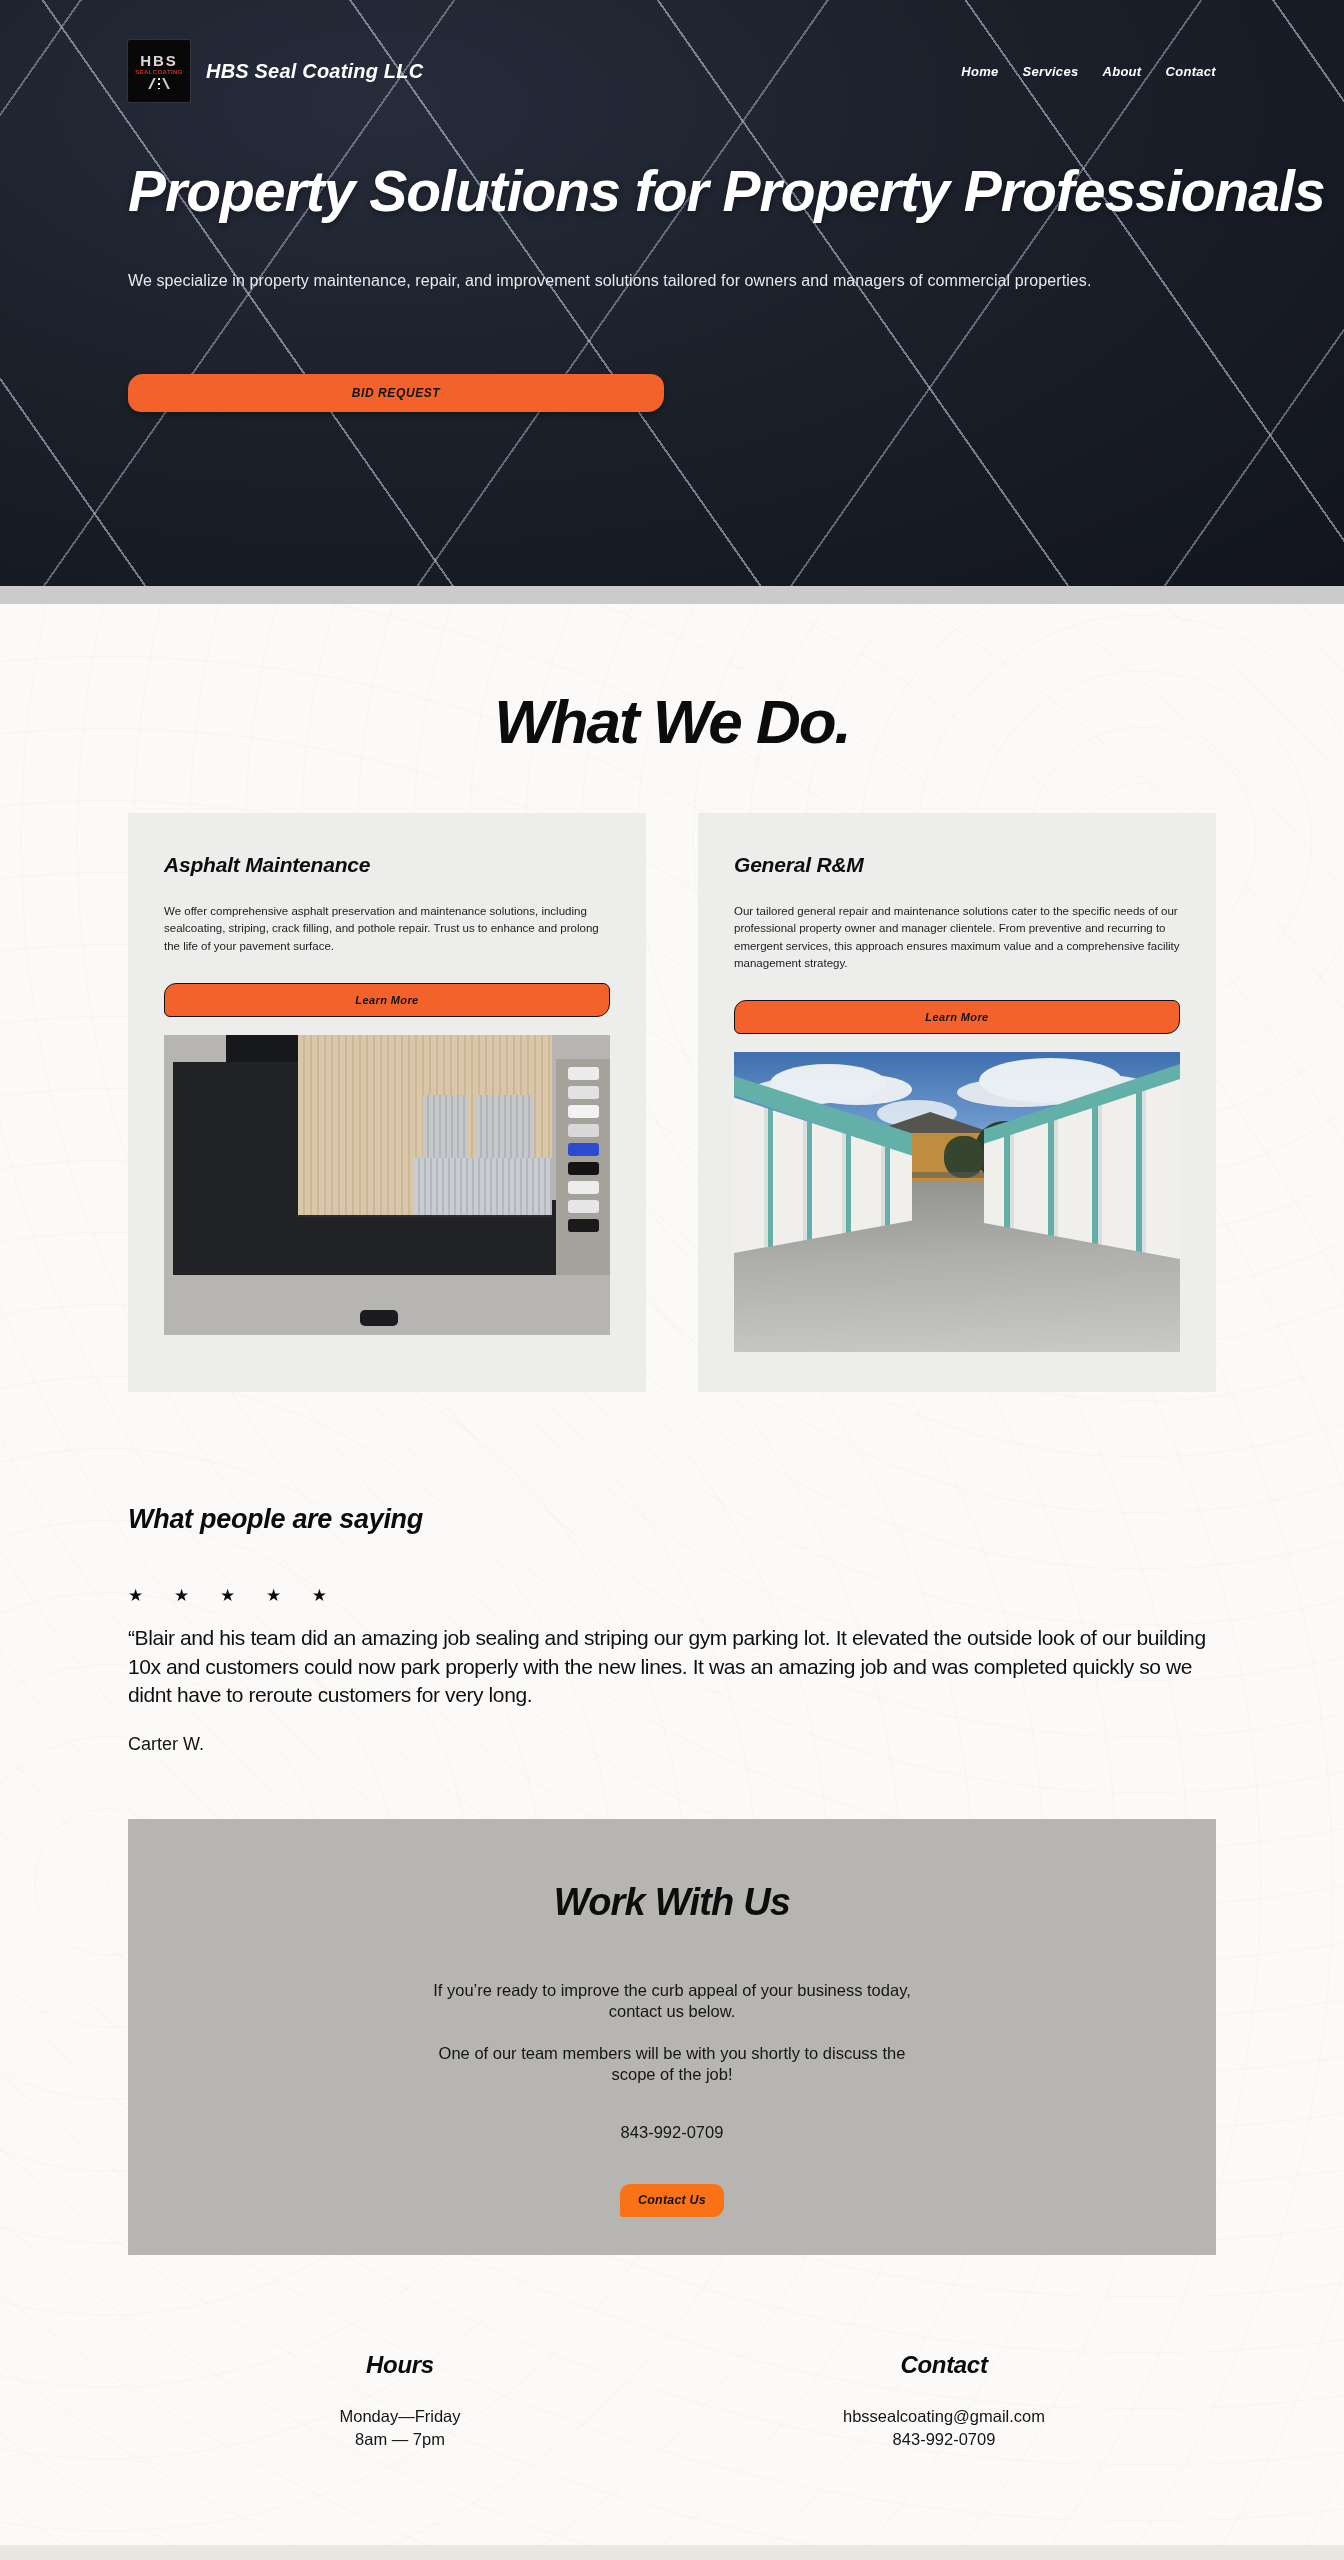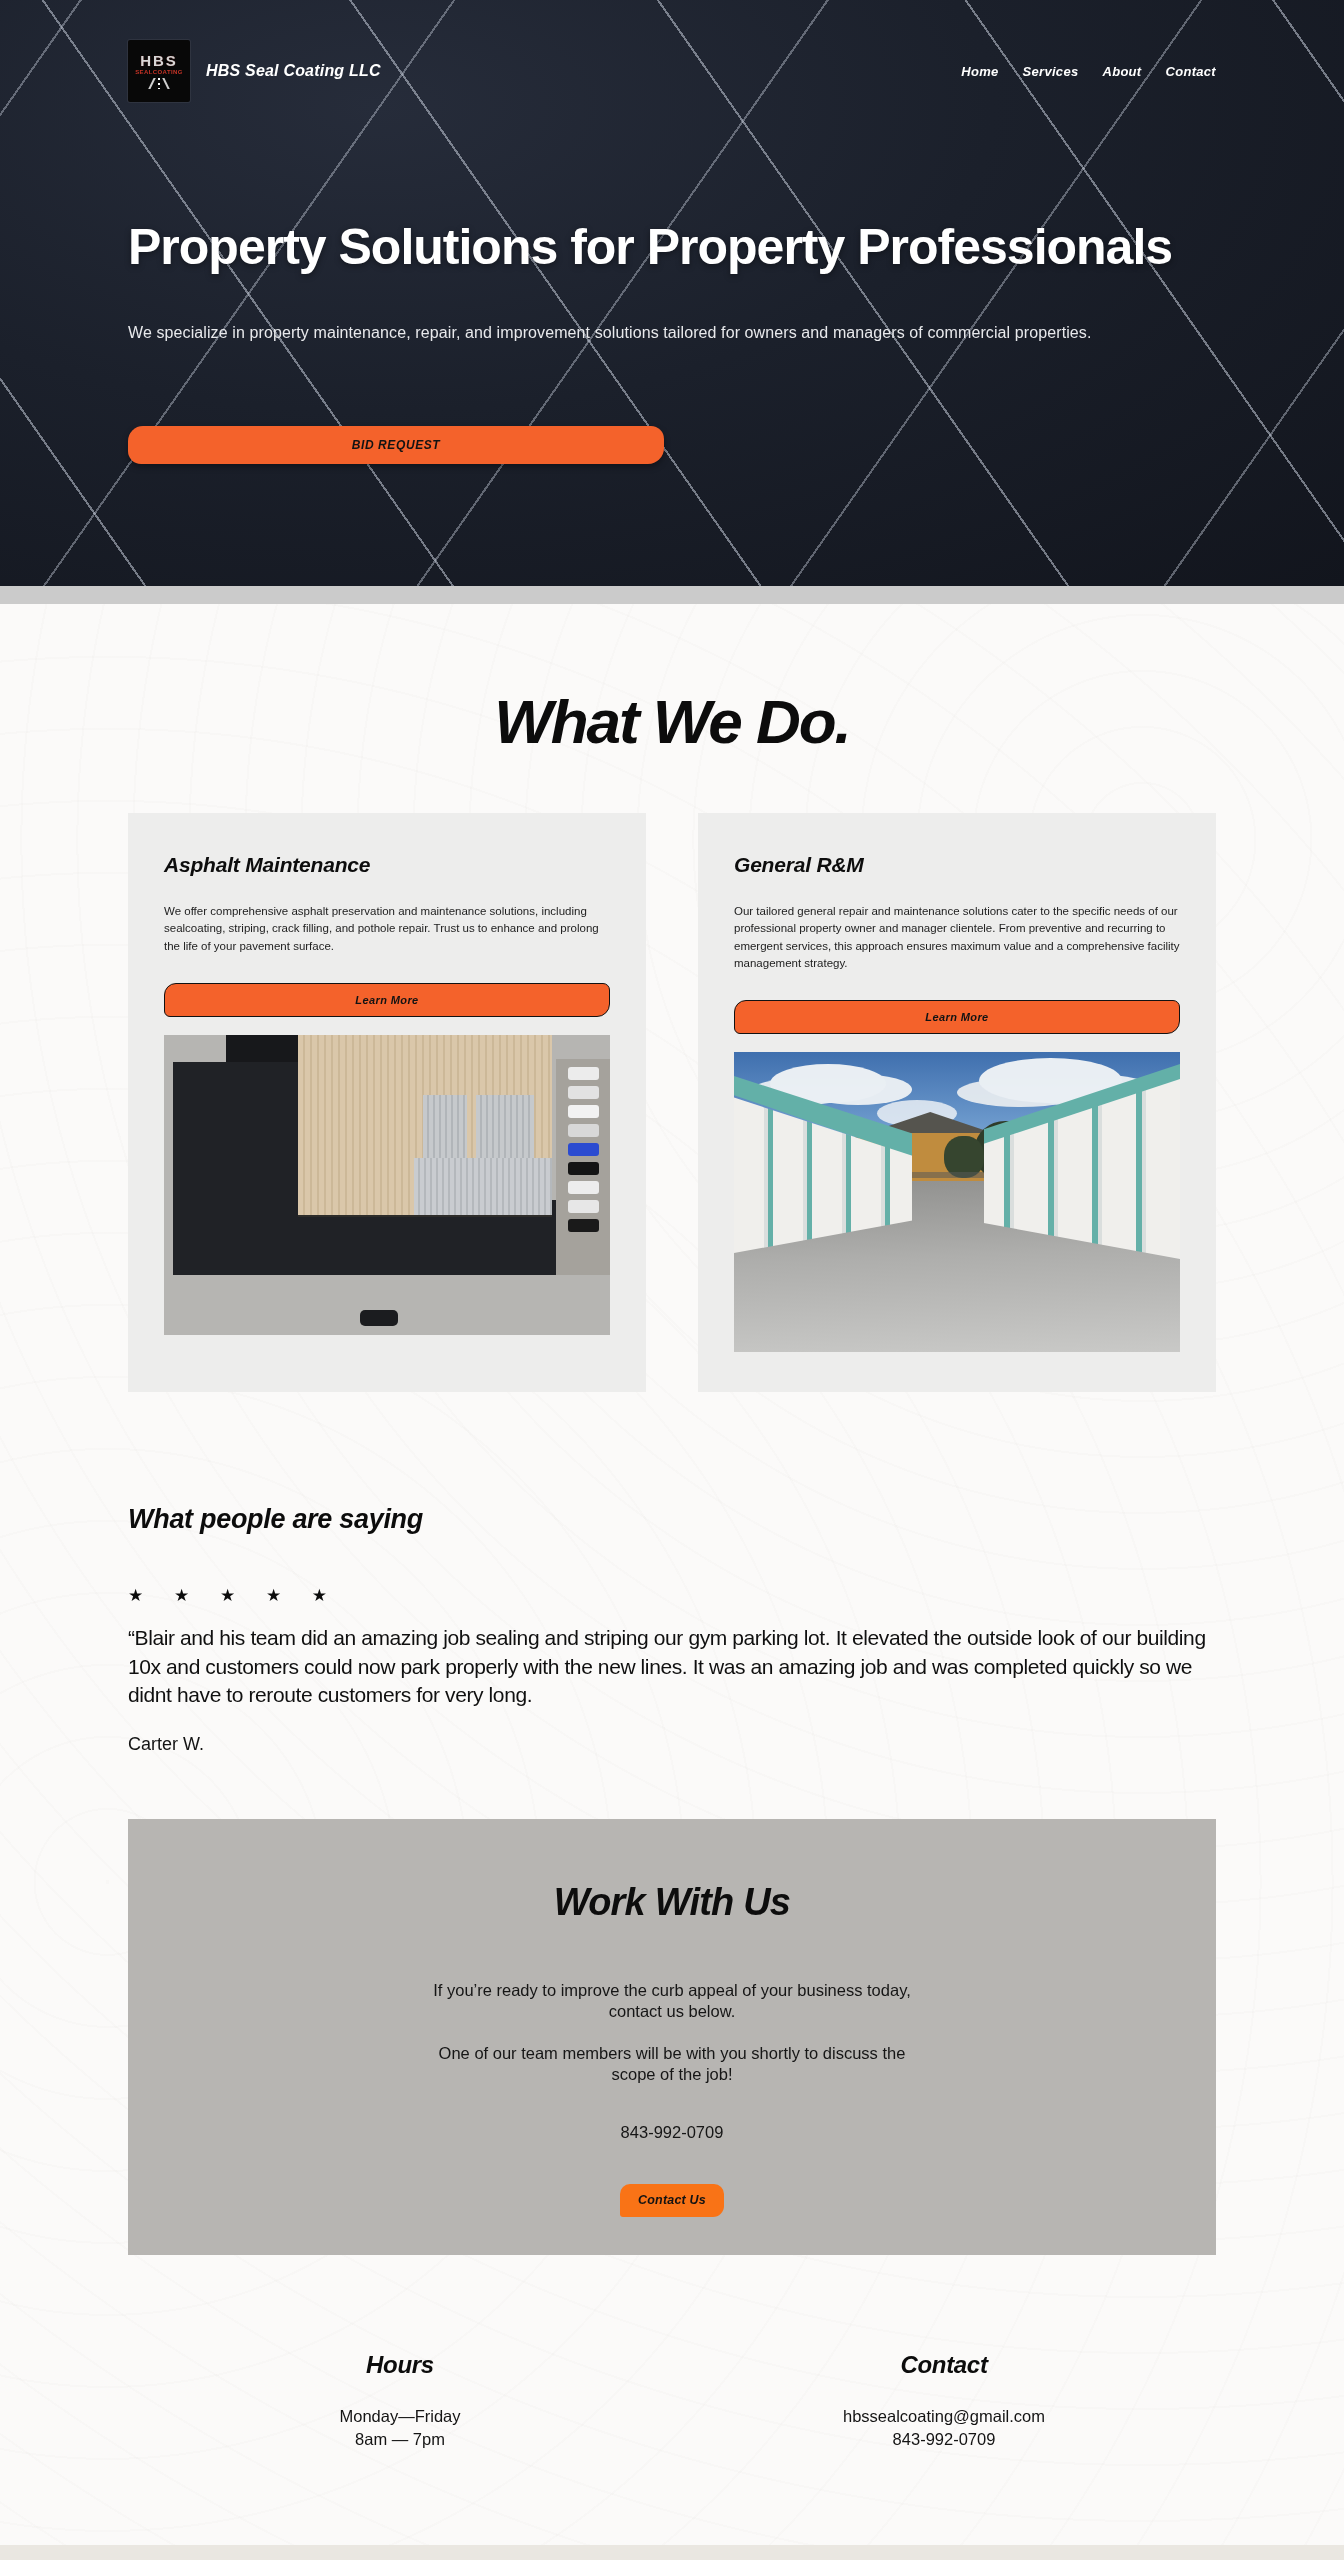--- a/index.html
+++ b/index.html
@@ -27,26 +27,26 @@
     box-shadow:0 0 0 1px rgba(255,255,255,.06);
   }
   .logo-hbs { color:#d6d6d6; font-weight:bold; font-size:15px; letter-spacing:2px; line-height:1; text-shadow:0 0 1px #5a0f0a; }
   .logo-seal { color:#c63326; font-weight:bold; font-size:6px; letter-spacing:.4px; margin-top:1px; }
   .logo-road { position:relative; width:26px; height:11px; margin-top:3px; overflow:hidden; }
   .logo-road .rl { position:absolute; top:-3px; width:2px; height:17px; background:#cfcfcf; }
   .logo-road .rl.left  { left:5px;  transform:rotate(26deg); }
   .logo-road .rl.right { right:5px; transform:rotate(-26deg); }
   .logo-road .rdash { position:absolute; left:12px; top:0; width:2px; height:11px;
     background:repeating-linear-gradient(#fff 0 2px, transparent 2px 5px); }
-  .company-name { font-style:italic; font-weight:bold; font-size:16px; letter-spacing:.2px; }
+  .company-name { font-style:italic; font-weight:bold; font-size:20px; letter-spacing:.2px; }
   .nav { display:flex; gap:24px; }
   .nav a { color:#fff; text-decoration:none; font-style:italic; font-weight:bold; font-size:13px; letter-spacing:.3px; }
 
   .hero-title {
-    margin-top:116px; font-weight:bold; font-size:50px;
+    margin-top:56px; font-style:italic; font-weight:bold; font-size:57px;
     letter-spacing:-1px; white-space:nowrap; text-shadow:0 2px 6px rgba(0,0,0,.4);
   }
   .hero-sub { margin-top:48px; font-size:16px; font-weight:400; color:#e8e9ec; letter-spacing:.1px; }
   .hero-cta {
     margin-top:84px; width:536px; height:38px; border:none; cursor:pointer;
     background:#F4622B; border-radius:15px 13px 16px 13px;
     display:flex; align-items:center; justify-content:center;
     font-family:"Liberation Sans", sans-serif; font-style:italic; font-weight:bold;
     font-size:12px; letter-spacing:.6px; color:#131313;
     box-shadow:0 3px 6px rgba(0,0,0,.35);

